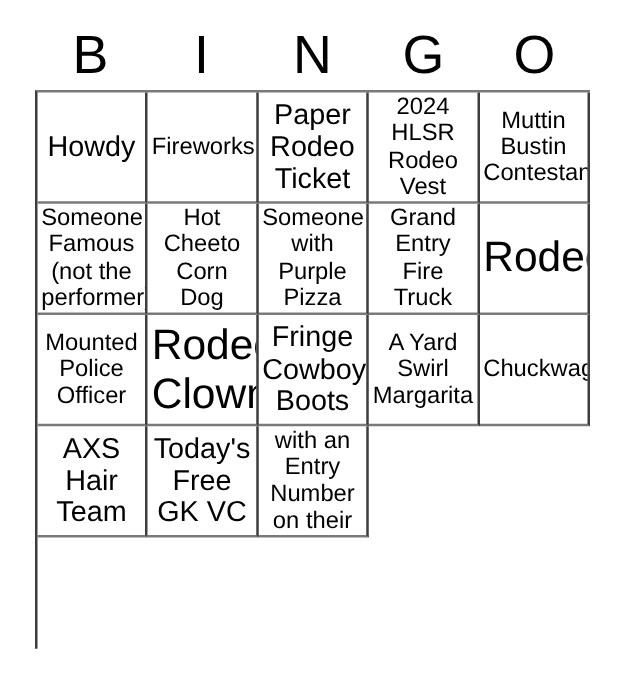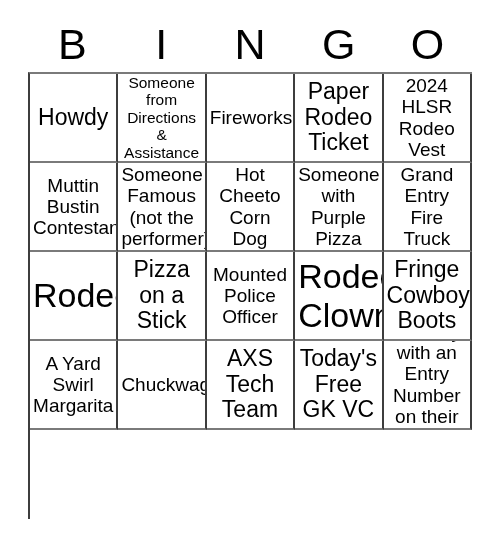--- a/index.html
+++ b/index.html
@@ -87,23 +87,20 @@
     <div class="header-cell">N</div>
     <div class="header-cell">G</div>
     <div class="header-cell">O</div>
   </div>
 
   <div class="grid">
     <div class="cell">
         <span class="fs-lg">Howdy</span>
       </div>
     <div class="cell">
-        <span class="fs-sm">Someone from Directions &amp; Assistance</span>
-      </div>
-    <div class="cell">
         <span class="fs-md">Fireworks</span>
       </div>
 
     <div class="cell">
         <span class="fs-lg">Paper Rodeo Ticket</span>
       </div>
     <div class="cell">
         <span class="fs-md">2024 HLSR Rodeo Vest</span>
       </div>
     <div class="cell">
@@ -119,41 +116,38 @@
     <div class="cell">
         <span class="fs-md">Someone with Purple Pizza</span>
       </div>
     <div class="cell">
         <span class="fs-md">Grand Entry Fire Truck</span>
       </div>
     <div class="cell">
         <span class="fs-xl">Rodeo!</span>
       </div>
     <div class="cell">
-        <span class="fs-lg">Pizza on a Stick</span>
-      </div>
-    <div class="cell">
         <span class="fs-md">Mounted Police Officer</span>
       </div>
 
     <div class="cell">
         <span class="fs-xl">Rodeo Clown</span>
       </div>
     <div class="cell">
         <span class="fs-lg">Fringe Cowboy Boots</span>
       </div>
     <div class="cell">
         <span class="fs-md">A Yard Swirl Margarita</span>
       </div>
 
     <div class="cell">
         <span class="fs-xs">Chuckwagon</span>
       </div>
     <div class="cell">
-        <span class="fs-lg">AXS Tech Team</span>
+        <span class="fs-lg">AXS Hair Team</span>
       </div>
     <div class="cell">
         <span class="fs-lg">Today's Free GK VC</span>
       </div>
     <div class="cell">
         <span class="fs-xs">Cowboy with an Entry Number on their back</span>
       </div>
   </div>
 
 </div>

